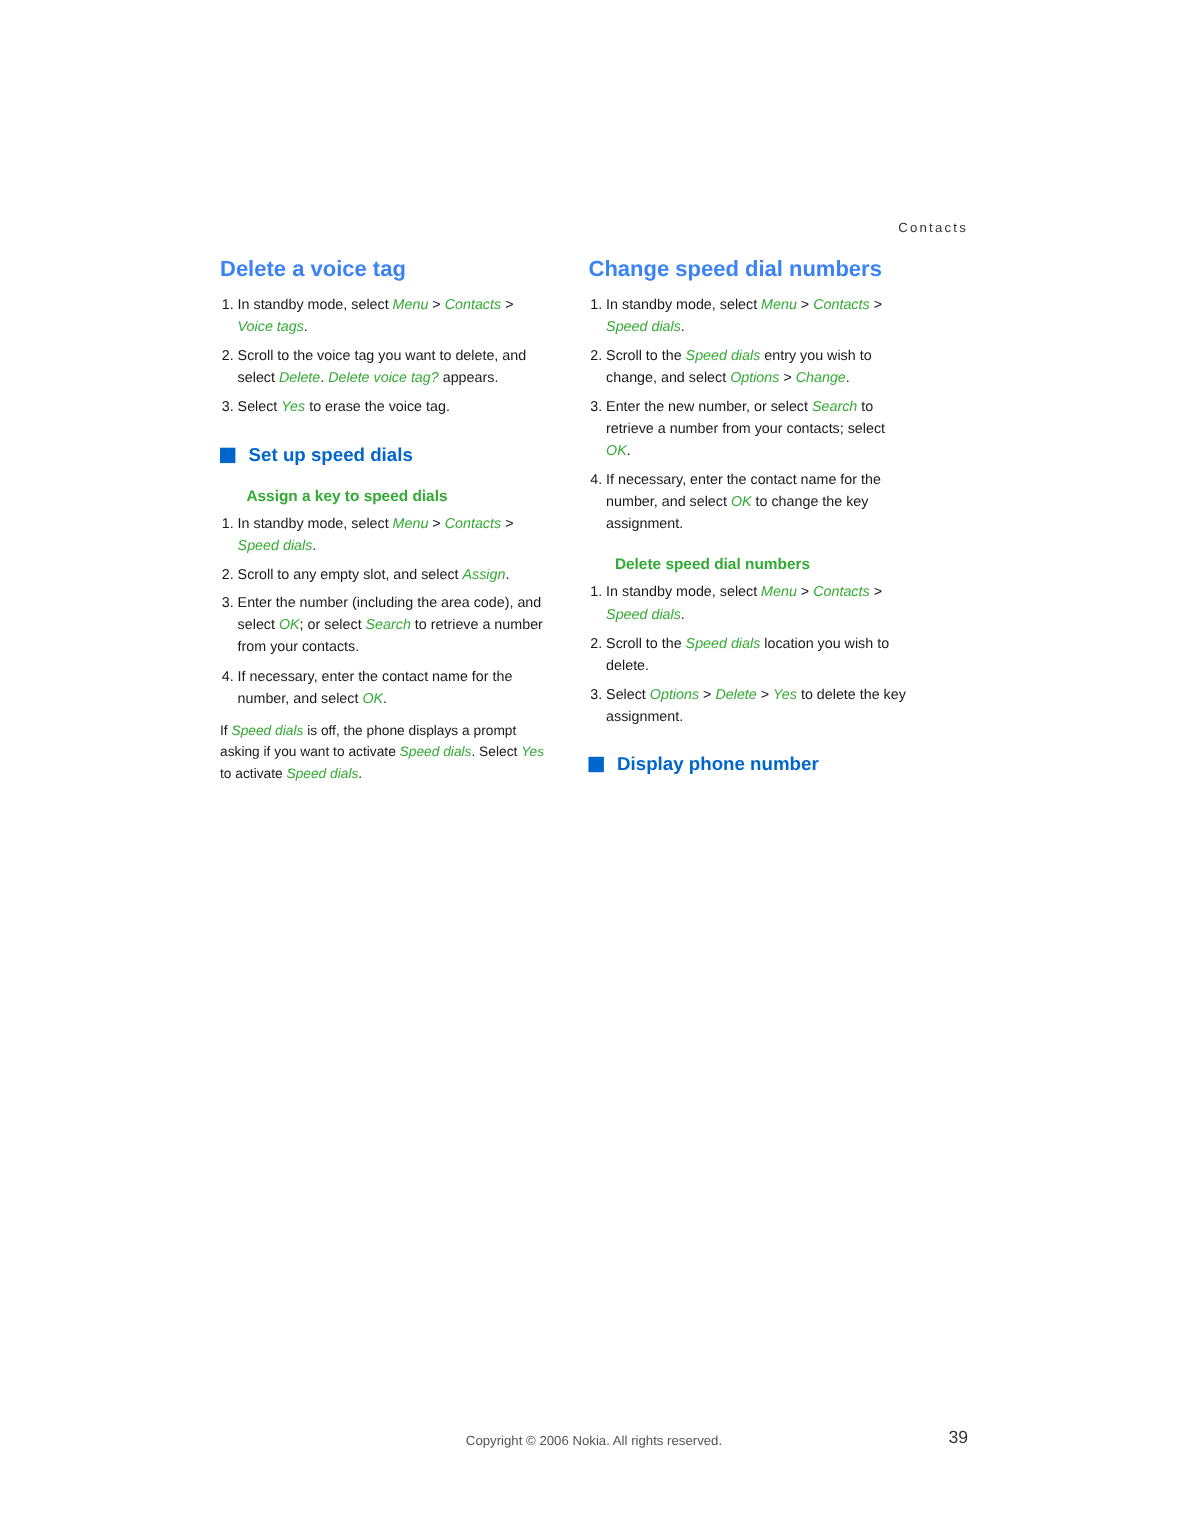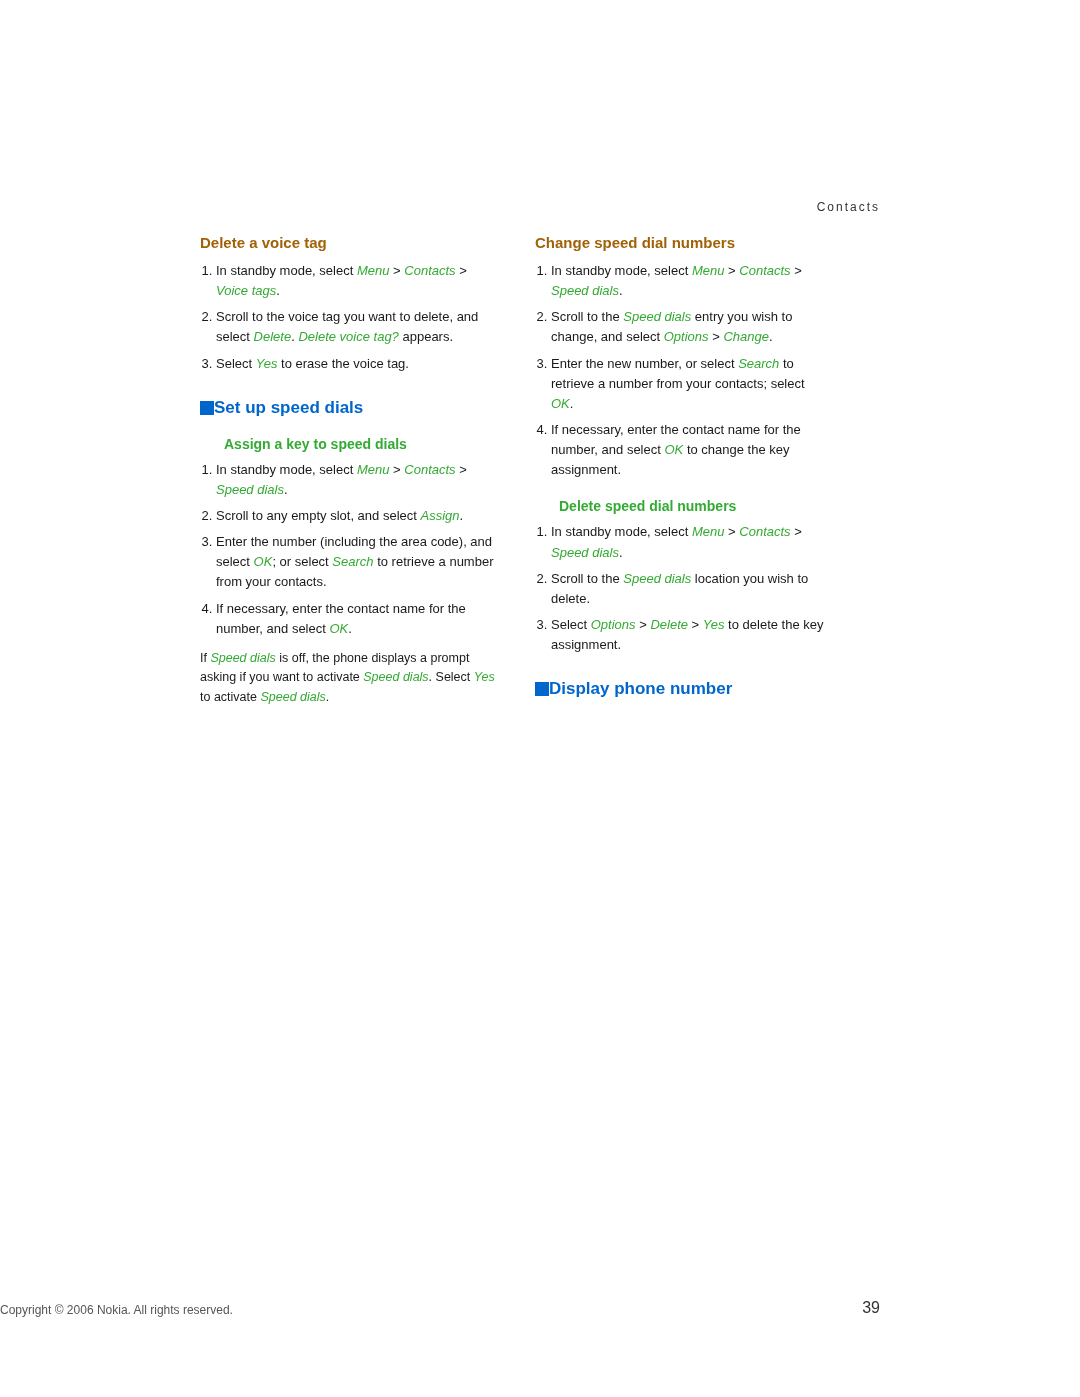--- a/index.html
+++ b/index.html
@@ -44,35 +44,35 @@
       flex: 1;
       max-width: 295px;
     }
 
     .right-column {
       flex: 1;
       max-width: 295px;
     }
 
     .section-title {
-      color: #a16207;
-      font-size: 15px;
+      color: #3b82f6;
+      font-size: 20px;
       font-weight: bold;
       margin-bottom: 10px;
       margin-top: 20px;
     }
 
     .section-title:first-child {
       margin-top: 0;
     }
 
     .section-heading-box {
       display: flex;
       align-items: center;
-      gap: 0;
+      gap: 12px;
       margin-top: 24px;
       margin-bottom: 10px;
     }
 
     .section-heading-box .blue-box {
       width: 14px;
       height: 14px;
       background: #0066cc;
       flex-shrink: 0;
     }
@@ -121,21 +121,21 @@
       line-height: 1.55;
       color: #1a1a1a;
       margin-top: 10px;
     }
 
     .footer {
       position: absolute;
       bottom: 80px;
       left: 0;
       right: 0;
-      text-align: left;
+      text-align: center;
       font-size: 12px;
       color: #555;
     }
 
     .footer-page {
       position: absolute;
       bottom: 80px;
       right: 200px;
       font-size: 16px;
       color: #333;

